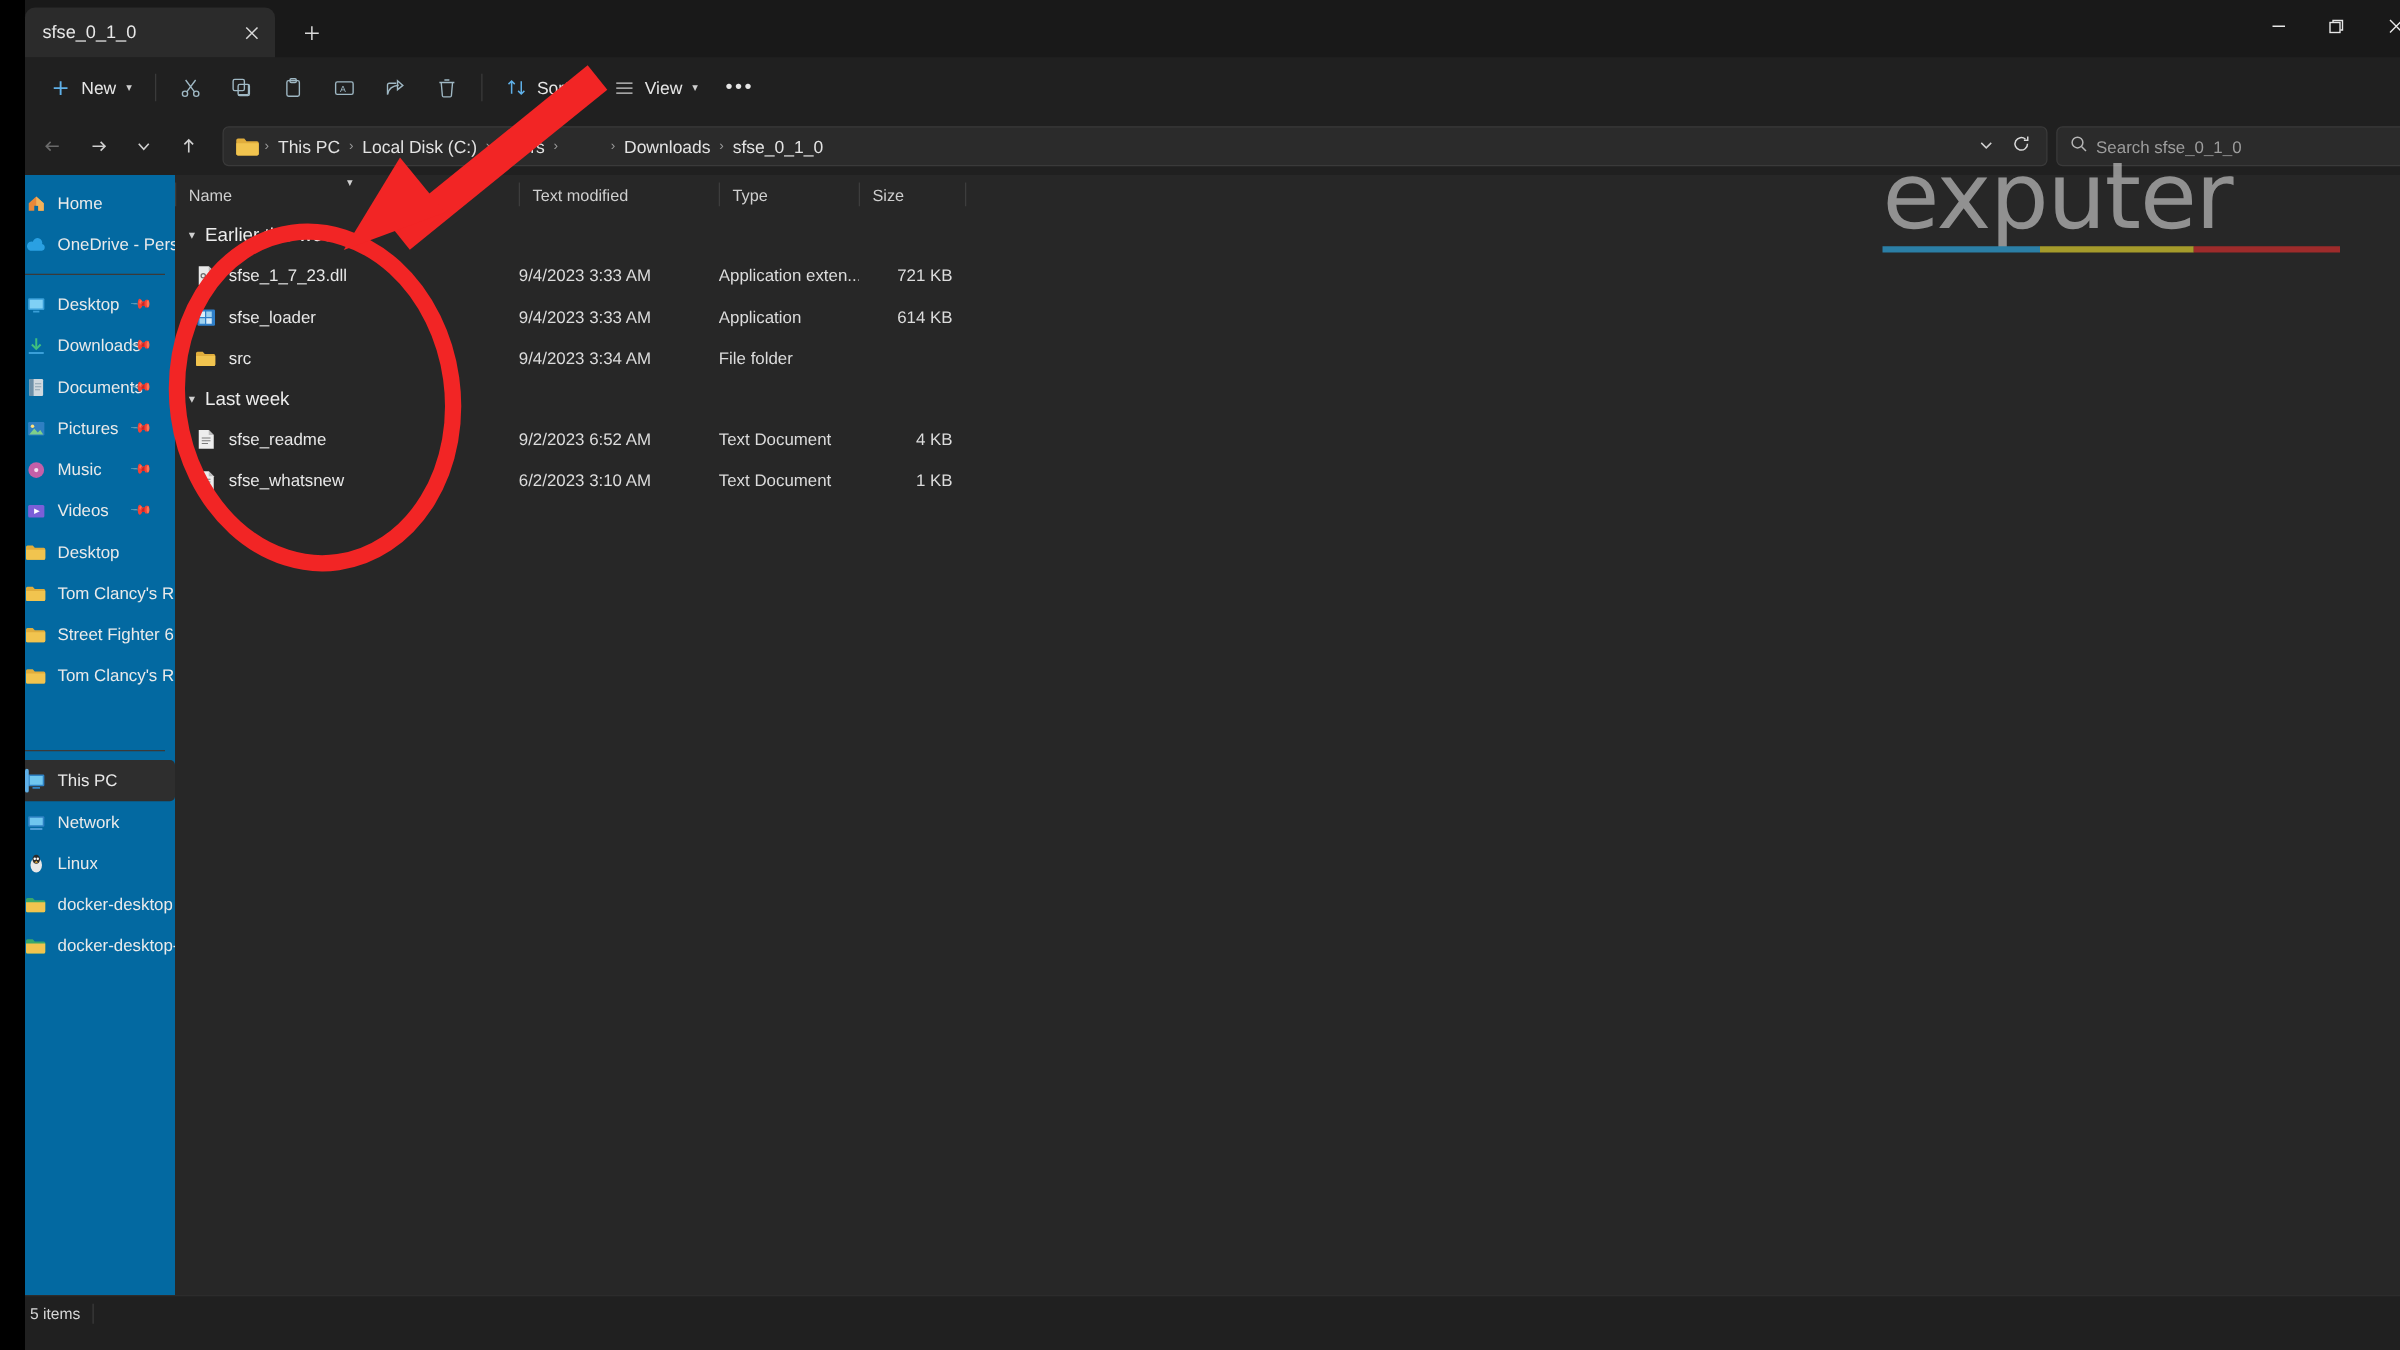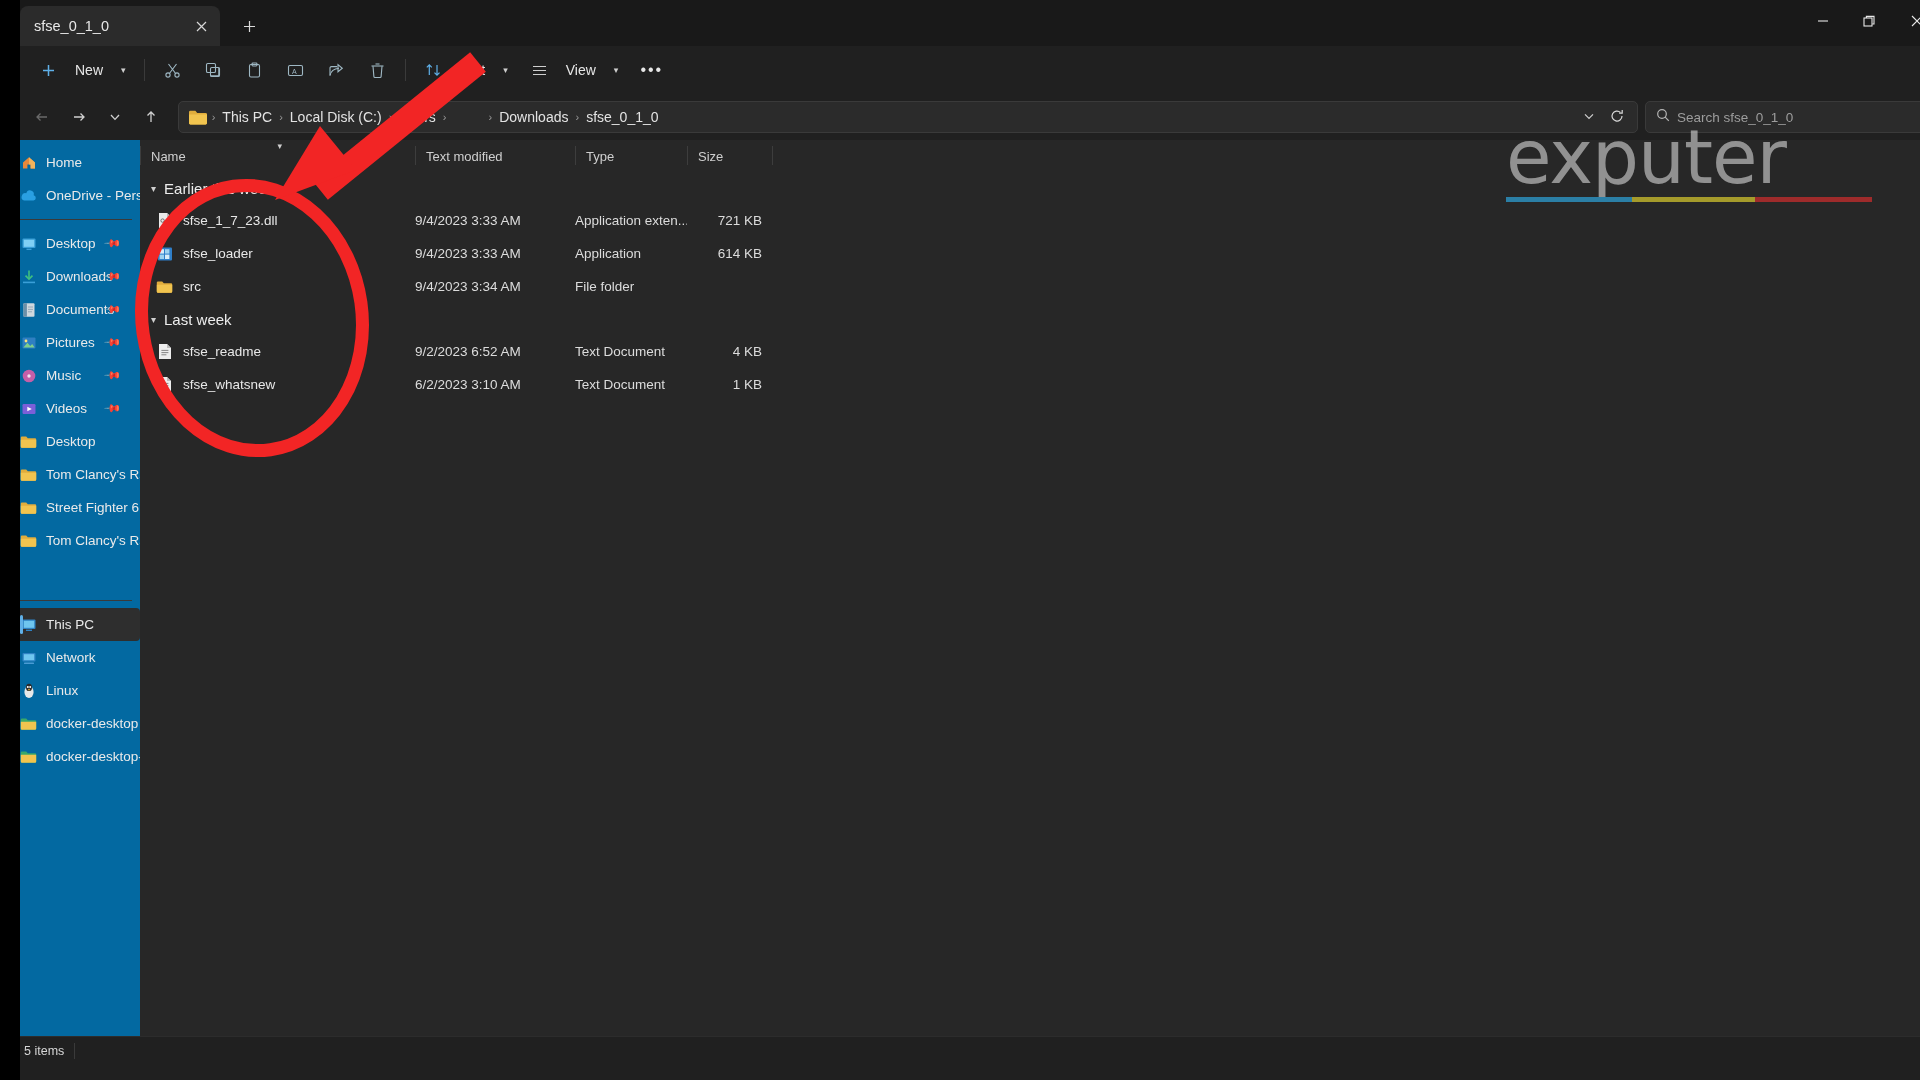--- a/index.html
+++ b/index.html
@@ -56,21 +56,21 @@
   .wc svg { display: block; }
 
   
   .toolbar {
     position: absolute; top: 46px; left: 0; width: 1920px; height: 48px;
     background: #202020;
     display: flex; align-items: center; padding-left: 8px;
   }
   .tb-btn {
     height: 34px; border-radius: 5px;
-    display: flex; align-items: center; gap: 17px;
+    display: flex; align-items: center; gap: 7px;
     padding: 0 11px; color: #e6e6e6; font-size: 14px;
     white-space: nowrap;
   }
   .tb-ico { width: 19px; height: 19px; display: flex; align-items: center; justify-content: center; }
   .tb-ico svg { display: block; }
   .chev { font-size: 9px; color: #cfcfcf; margin-left: 1px; }
   .tb-sep { width: 1px; height: 22px; background: #3a3a3a; margin: 0 7px; }
   .tb-dots { letter-spacing: 2px; font-size: 16px; }
 
   

